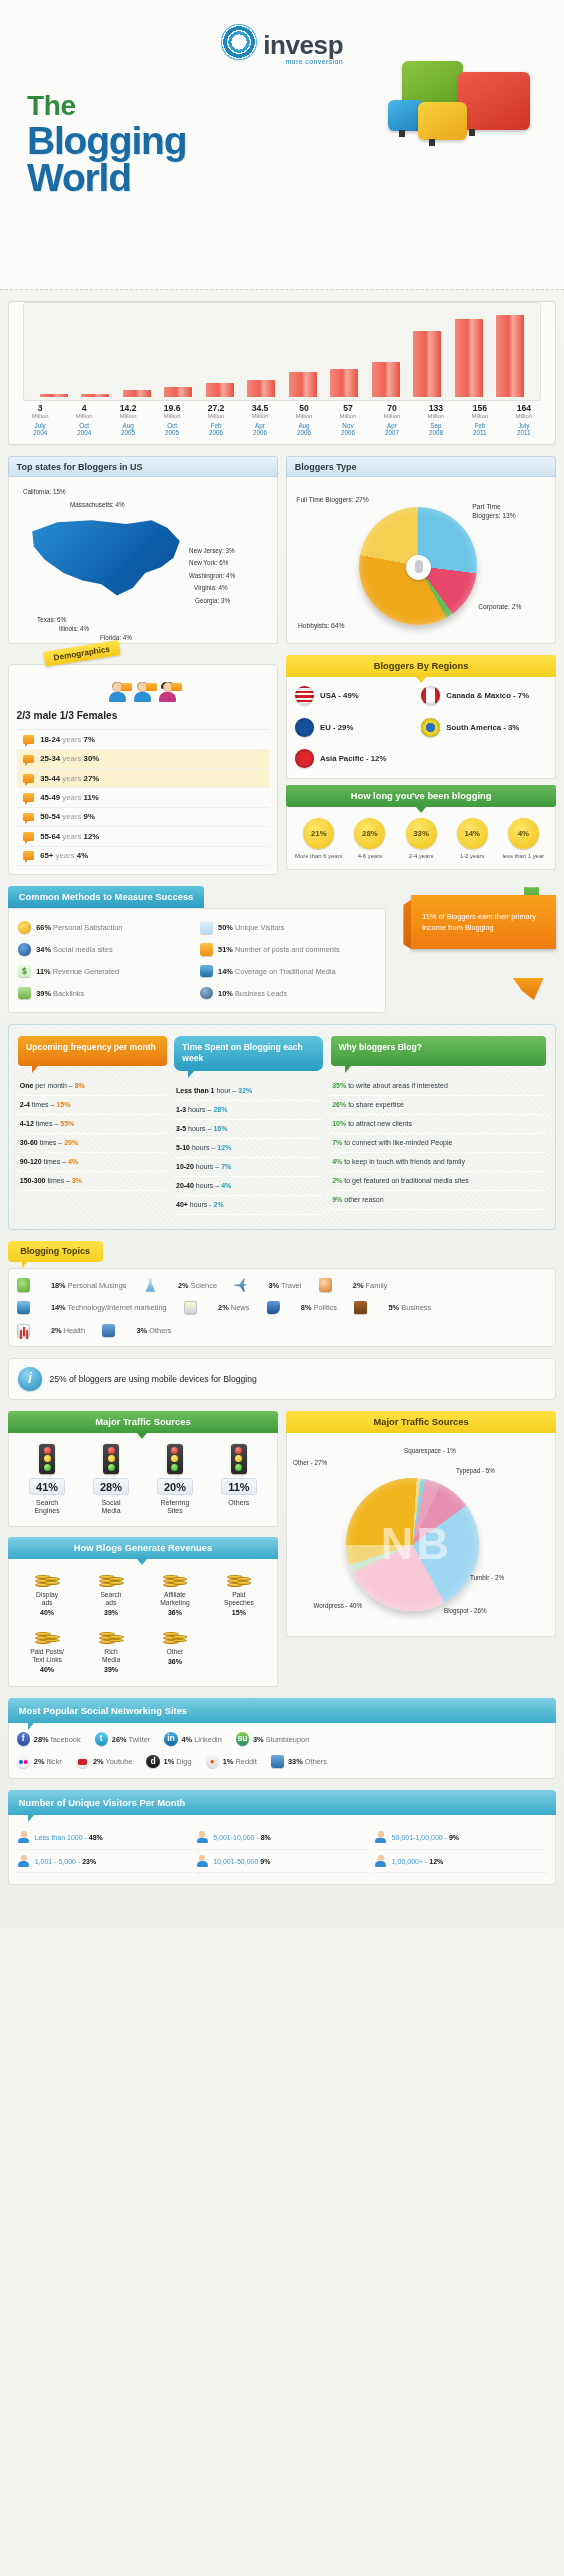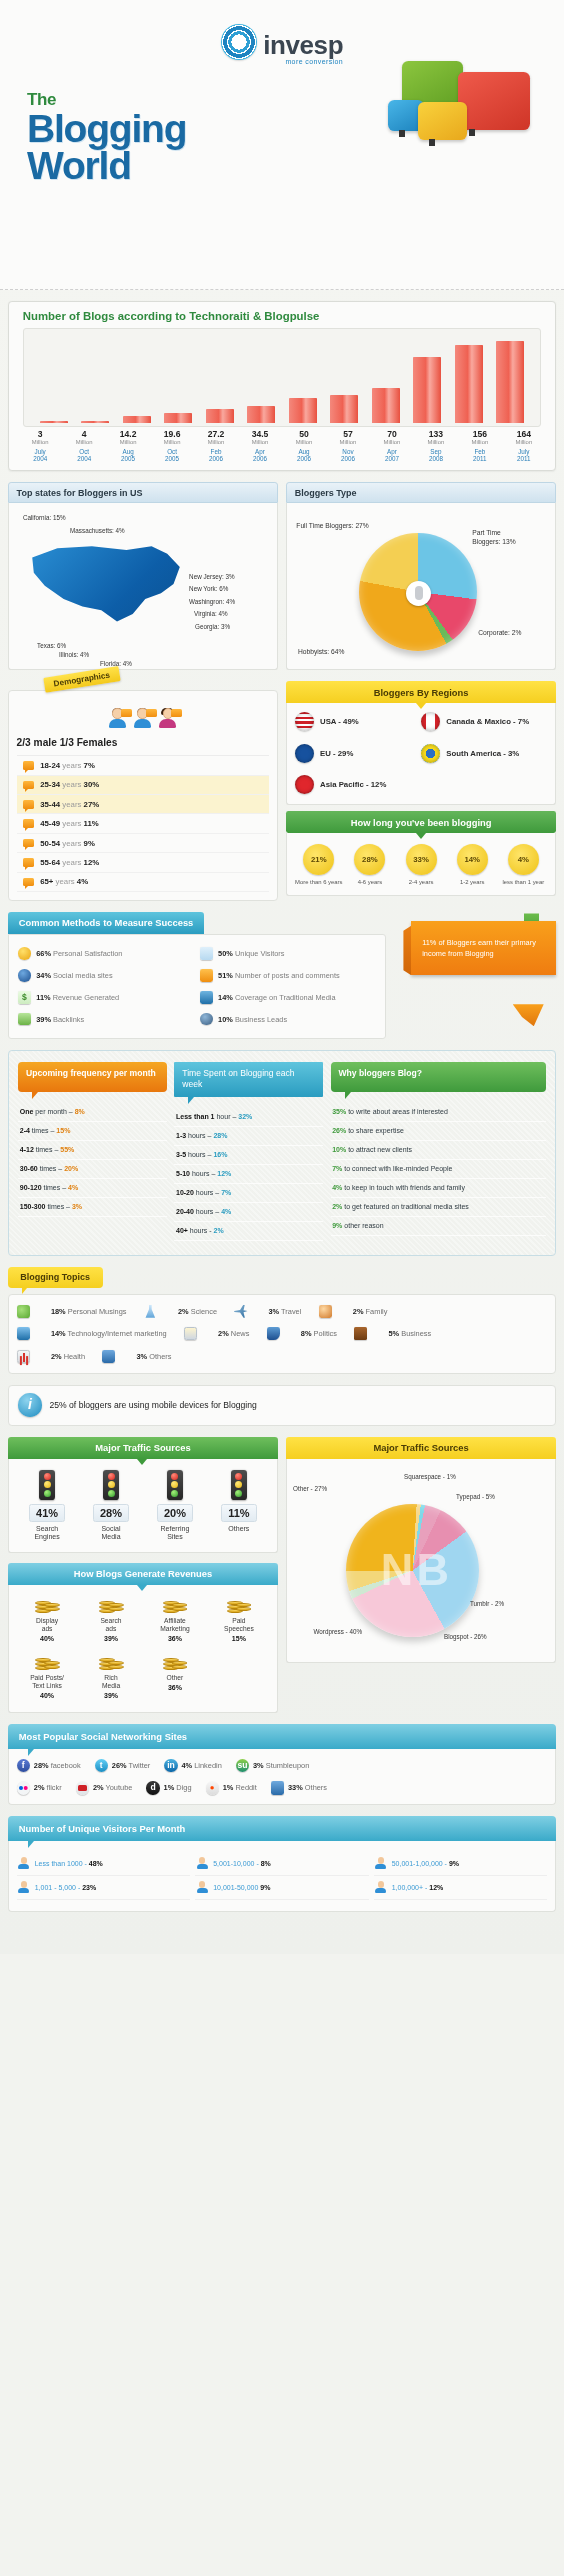--- a/index.html
+++ b/index.html
@@ -16,21 +16,21 @@
   .logo-wrap { display:flex; justify-content:center; align-items:center; gap:6.3px; padding-top:11px;}
   .logo-mark { width:36px; height:36px; border-radius:50%;
     background:
       radial-gradient(circle at 50% 50%, #ffffff 0 30%, #2e9fd4 30% 42%, #ffffff 42% 47%, #1f84c0 47% 62%, #ffffff 62% 67%, #3fb3e0 67% 82%, #ffffff 82% 100%);
     box-shadow:0 0.8px 1.6px rgba(0,0,0,.18);
   }
   .logo-text { line-height:1; }
   .logo-name { font-size:26px; font-weight:bold; color:#3b4651; letter-spacing:-0.4px;margin-top:13px;}
   .logo-tag { font-size:7px; color:#1f84c0; letter-spacing:0.4px; text-align:right;}
   .title-block { padding:25px 0 0 27px; }
-  .t-the { font-size:17px; color:#2f8a3e; font-weight:bold; letter-spacing:-0.4px;}
+  .t-the { font-size:28px; color:#2f8a3e; font-weight:bold; letter-spacing:-0.4px;}
   .t-big { font-size:39px; line-height:.95; color:#1a6aa3; font-weight:bold; letter-spacing:-1.2px; text-shadow:0.8px 0.8px 0 #cfe3f0;}
   .bubbles { position:absolute; right:27px; top:61px; width:157px; height:86px;}
   .bub { position:absolute; border-radius:6.3px; box-shadow:0 1.6px 3.1px rgba(0,0,0,.2);}
   .bub.g { width:61px; height:49px; background:linear-gradient(150deg,#8cc63f,#5f9e22); left:22px; top:0;}
   .bub.r { width:72px; height:58px; background:linear-gradient(150deg,#ef5a4b,#cf3527); left:78px; top:11px;}
   .bub.b { width:36px; height:31px; background:linear-gradient(150deg,#49b6e8,#1c82bd); left:7.8px; top:39px;}
   .bub.y { width:49px; height:38px; background:linear-gradient(150deg,#f9d23c,#e8a81c); left:38px; top:41px;}
   .bub:after{content:""; position:absolute; bottom:-6.3px; left:11px; border-width:7px 6.3px 0 0; border-style:solid; border-color:inherit transparent transparent transparent;}
 
   
@@ -154,22 +154,22 @@
   
   .tri-wrap{ background:linear-gradient(180deg,#e3f1f5,#d6e9ef); border:0.8px solid #c7dde4; border-radius:3.9px; margin:0 7.8px 11px 7.8px;
              padding:11px 9.4px 14px 9.4px;
              background-image:repeating-linear-gradient(45deg, rgba(255,255,255,.35) 0 1.6px, transparent 1.6px 3.9px); }
   .tri{ display:flex; gap:7.8px; }
   .tri-col{ flex:1; }
   .cap-orange{ background:linear-gradient(180deg,#f5a623,#e8770d); color:#fff; font-size:8.6px; font-weight:bold;
         padding:6.3px 7.8px; border-radius:3.9px; position:relative; line-height:1.3; min-height:30px;}
   .cap-orange:after{content:""; position:absolute; left:14px; bottom:-7px; border-width:7px 6.3px 0 0;
         border-style:solid; border-color:#e8770d transparent transparent transparent;}
-  .cap-blue2{ background:linear-gradient(180deg,#5ec4dd,#2a9cc0); color:#fff; font-size:8.6px; font-weight:normal;
-        padding:6.3px 7.8px; border-radius:1px; position:relative; line-height:1.3; min-height:30px;}
+  .cap-blue2{ background:linear-gradient(180deg,#5ec4dd,#2a9cc0); color:#fff; font-size:8.6px; font-weight:bold;
+        padding:6.3px 7.8px; border-radius:7px; position:relative; line-height:1.3; min-height:30px;}
   .cap-blue2:after{content:""; position:absolute; left:14px; bottom:-7px; border-width:7px 6.3px 0 0;
         border-style:solid; border-color:#2a9cc0 transparent transparent transparent;}
   .cap-green2{ background:linear-gradient(180deg,#6fbf5d,#3f9a3c); color:#fff; font-size:8.6px; font-weight:bold;
         padding:6.3px 7.8px; border-radius:3.9px; position:relative; line-height:1.3; min-height:30px;}
   .cap-green2:after{content:""; position:absolute; left:14px; bottom:-7px; border-width:7px 6.3px 0 0;
         border-style:solid; border-color:#3f9a3c transparent transparent transparent;}
   .tri-list{ margin-top:11px; }
   .tri-li{ font-size:7px; padding:5.5px 1.6px; border-bottom:0.8px solid rgba(255,255,255,.75); color:#2f3b42;}
   .tri-li b{ color:#111; }
   .v-o{ color:#e0800f; font-weight:bold;} .v-b{ color:#2a9cc0; font-weight:bold;} .v-g{ color:#3f9a3c; font-weight:bold;}
@@ -311,21 +311,20 @@
     </div>
     <div class="bubbles">
       <div class="bub g"></div>
       <div class="bub r"></div>
       <div class="bub b"></div>
       <div class="bub y"></div>
     </div>
   </div>
 
   <div class="sec panel" style="margin-top:11px;">
-    <div class="hdr-green-text">Number of Blogs according to Technoraiti &amp; Blogpulse</div>
     <div class="chart-box">
       <div class="bars" id="bars">
           <div class="barcol">
             <div class="bar" style="height: 2.4px;"></div>
           </div>
           <div class="barcol">
             <div class="bar" style="height: 2.4px;"></div>
           </div>
           <div class="barcol">
             <div class="bar" style="height: 7px;"></div>

